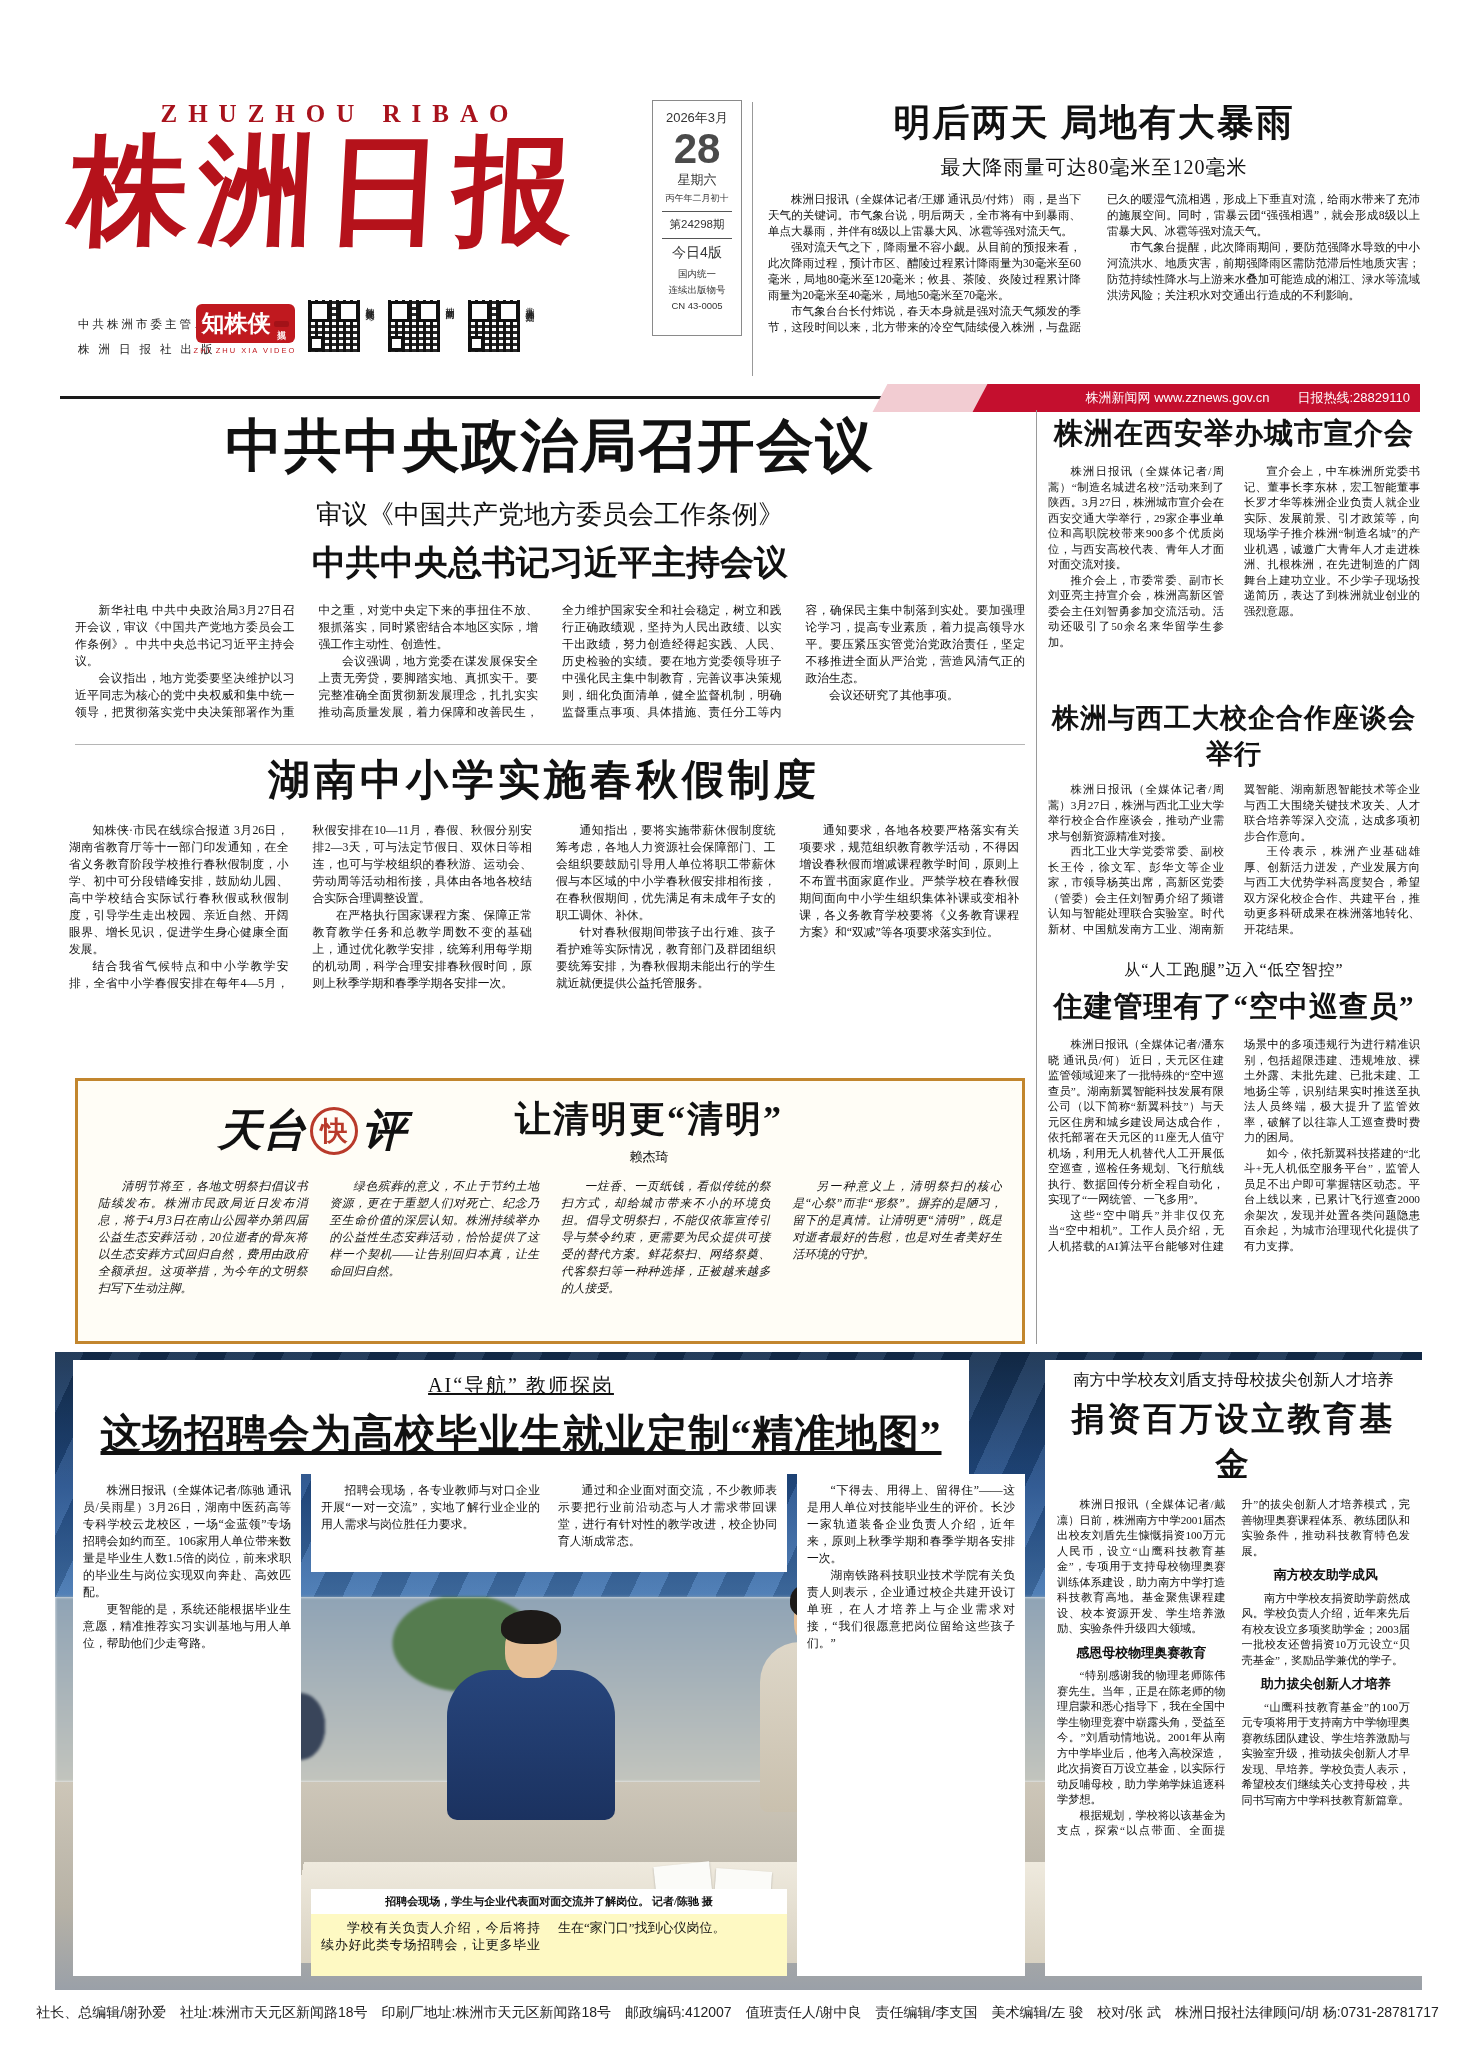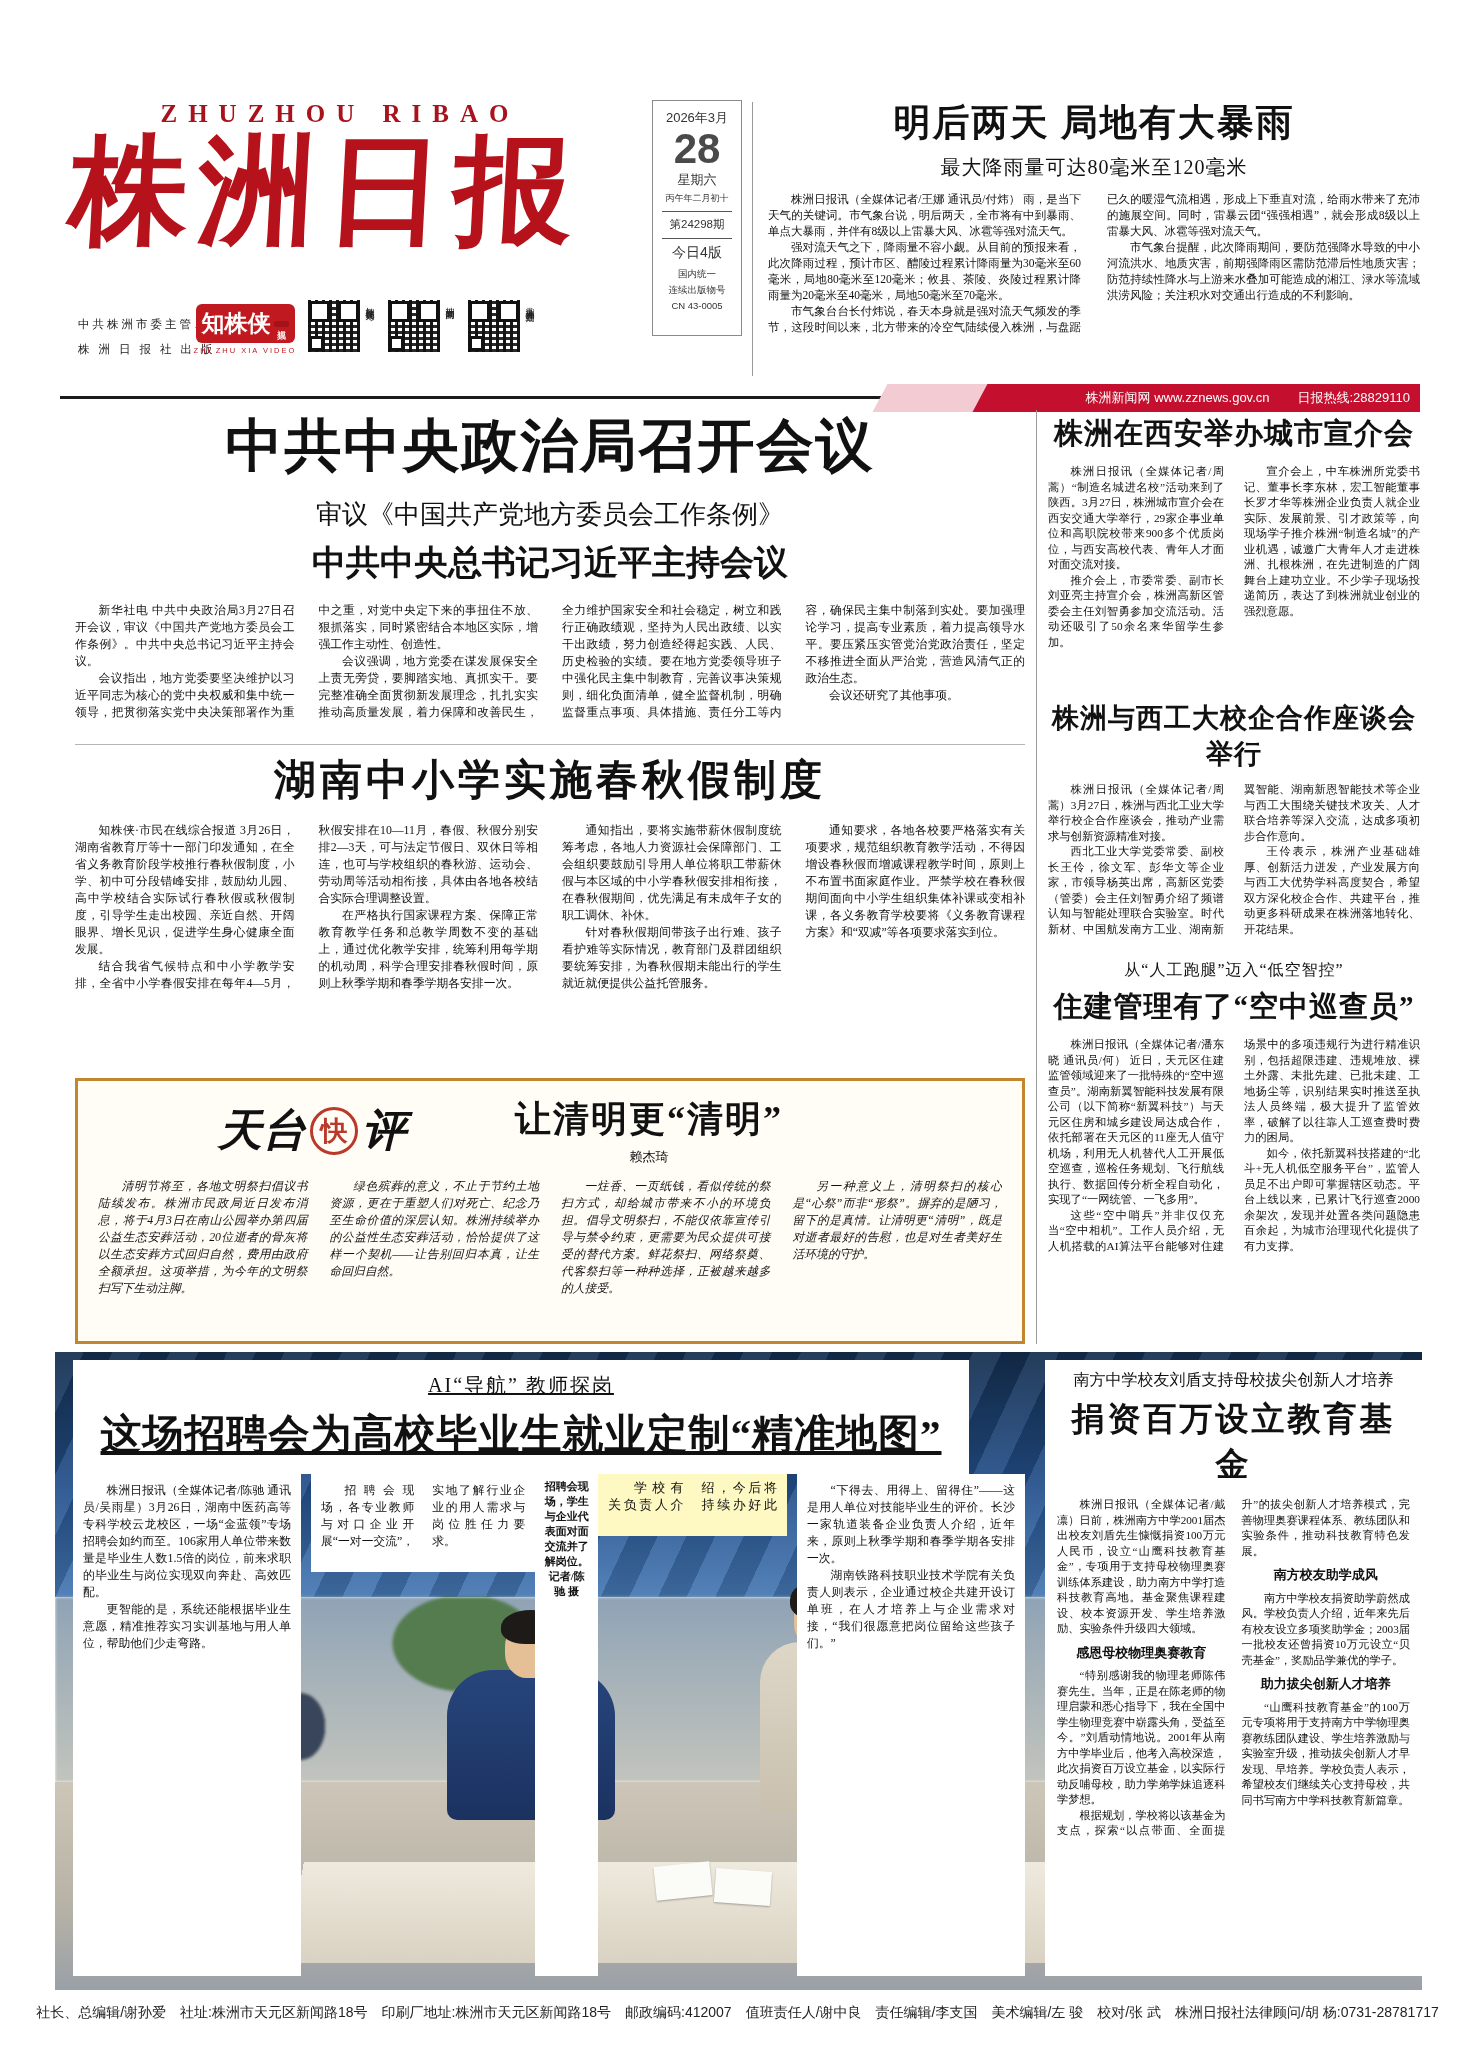--- a/index.html
+++ b/index.html
@@ -68,21 +68,21 @@
   .vr2 { position:absolute; left:1036px; top:410px; height:934px; border-left:1px solid #9a9a9a; }
   .lead { position:absolute; left:75px; top:408px; width:950px; }
   .lead h1 { text-align:center; font-size:57px; font-weight:900; letter-spacing:2px;
     font-family:"Liberation Sans","DejaVu Sans",sans-serif; }
   .lead .sub-top { text-align:center; font-size:26px; margin-top:12px; }
   .lead .sub-bot { text-align:center; font-size:34px; font-weight:900; margin-top:8px;
     font-family:"Liberation Sans",sans-serif; }
   .lead .body { margin-top:16px; column-count:4; column-gap:24px; height:152px; overflow:hidden;
     font-size:11.8px; line-height:17px; text-align:justify; }
   .rule1 { position:absolute; left:75px; top:744px; width:950px; border-top:1px solid #b5b5b5; }
-  .holiday { position:absolute; left:75px; top:752px; width:950px; }
+  .holiday { position:absolute; left:69px; top:752px; width:950px; }
   .holiday h2 { text-align:center; font-size:42px; font-weight:900; letter-spacing:4px; }
   .holiday .body { margin-top:14px; column-count:4; column-gap:24px; height:250px; overflow:hidden;
     font-size:11.8px; line-height:17px; text-align:justify; }
   
   .comment { position:absolute; left:75px; top:1078px; width:950px; height:266px;
     border:3px solid #c2862e; background:#fffdf6; padding:14px 20px; }
   .cm-head { display:flex; align-items:center; }
   .cm-brand { display:flex; align-items:center; gap:4px; margin-left:120px;
     font-size:44px; font-weight:900; font-style:italic; }
   .cm-seal { display:inline-flex; align-items:center; justify-content:center;
@@ -133,21 +133,21 @@
     border-radius:46px 46px 10px 10px; margin-top:-8px; }
   .p-body-right { width:120px; height:170px; background:linear-gradient(180deg,#ded7c8,#c9c0ae);
     border-radius:40px 40px 8px 8px; margin-top:-6px; }
   .jf-head { position:absolute; left:18px; top:8px; width:896px; background:#fff; padding:12px 0 12px;text-decoration:underline; }
   .jf-head .kicker { text-align:center; font-size:20px; letter-spacing:2px; }
   .jf-head h2 { text-align:center; font-size:41px; font-weight:900; letter-spacing:1px; margin-top:8px; }
   .jf-grid { position:absolute; left:18px; top:122px; width:952px; height:502px;
     display:grid; grid-template-columns:228px 1fr 228px; gap:10px; }
   .jf-col { background:#fff; padding:8px 10px; font-size:11.8px; line-height:17px;
     text-align:justify; overflow:hidden; }
-  .jf-mid { display:flex; }
+  .jf-mid { display:flex; flex-direction:column; }
   .jf-midtop { background:#fff; column-count:2; column-gap:18px; padding:8px 10px; height:98px;
     font-size:11.8px; line-height:17px; text-align:justify; overflow:hidden; }
   .jf-window { flex:1; }
   .jf-caption { background:#fff; font-size:11px; text-align:center; padding:5px 8px; font-weight:bold; }
   .jf-midbot { background:#fef9c3; column-count:2; column-gap:18px; padding:5px 10px 8px; height:62px;
     font-size:13px; line-height:17px; text-align:justify; overflow:hidden; }
   
   .donate { position:absolute; left:990px; top:8px; width:377px; height:616px; background:#fff; padding:10px 12px; }
   .donate .kicker { text-align:center; font-size:16px; }
   .donate h2 { text-align:center; font-size:33px; font-weight:900; letter-spacing:3px; margin-top:6px; }

